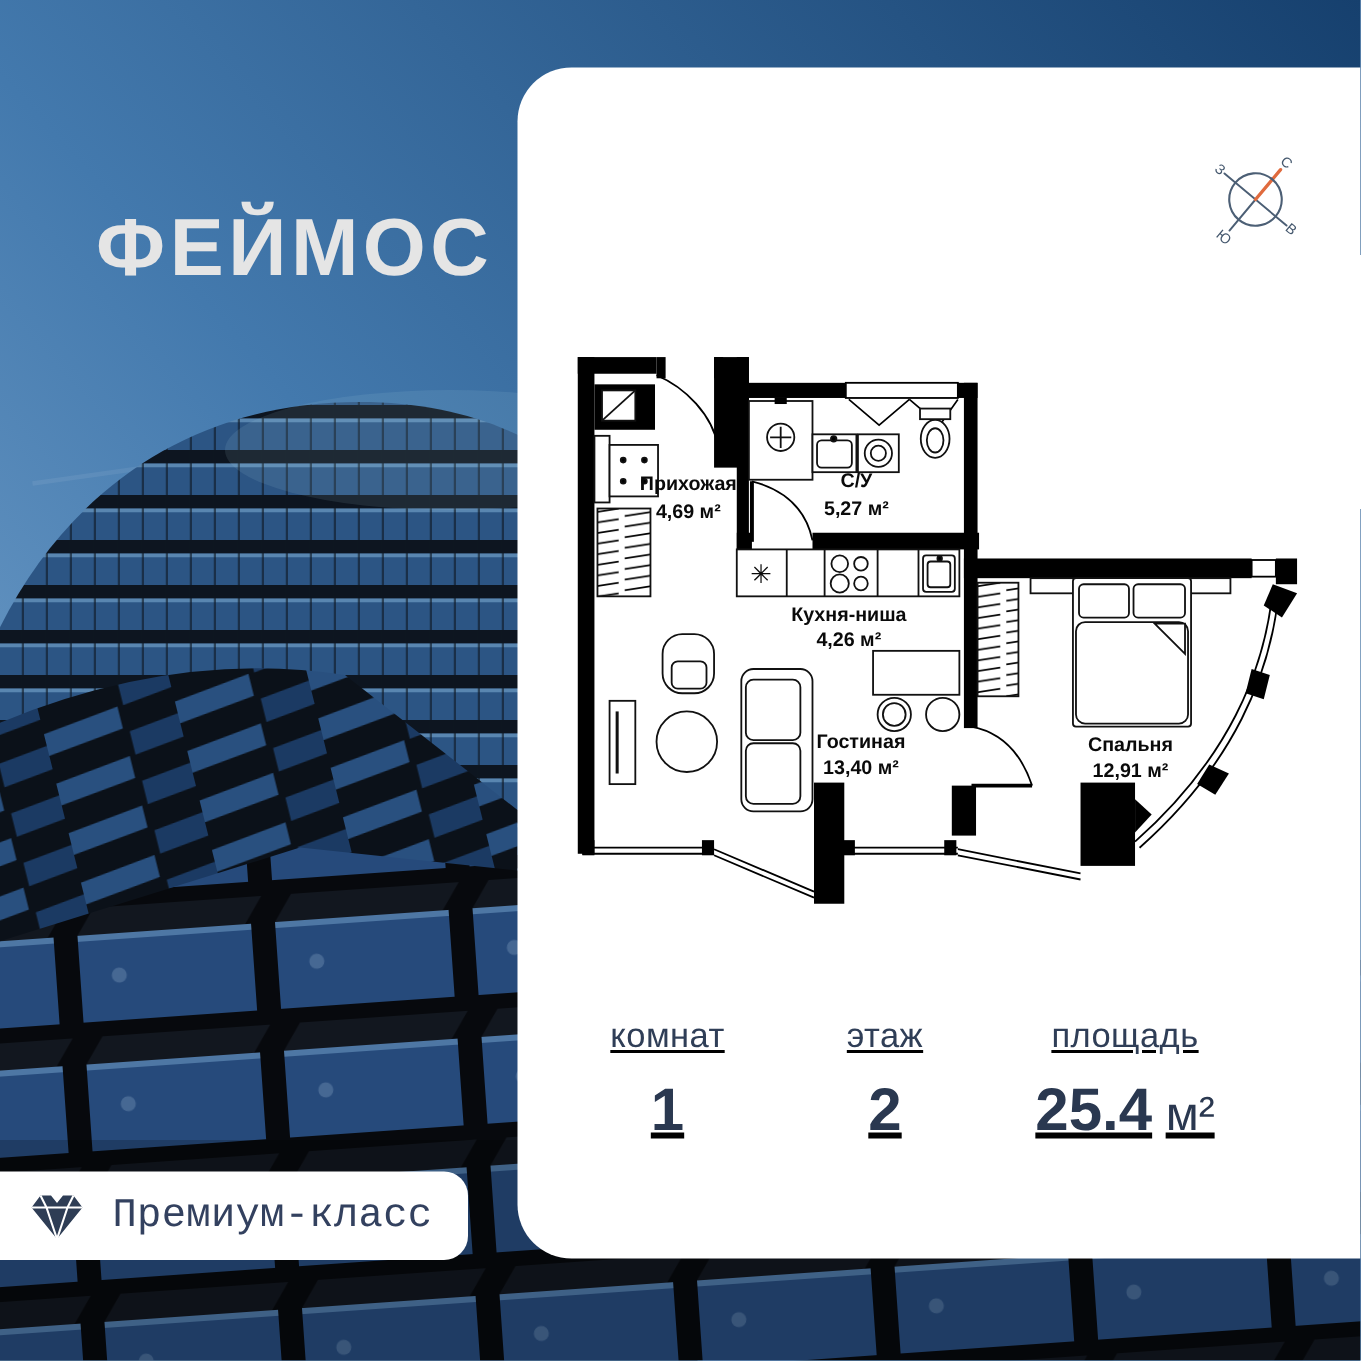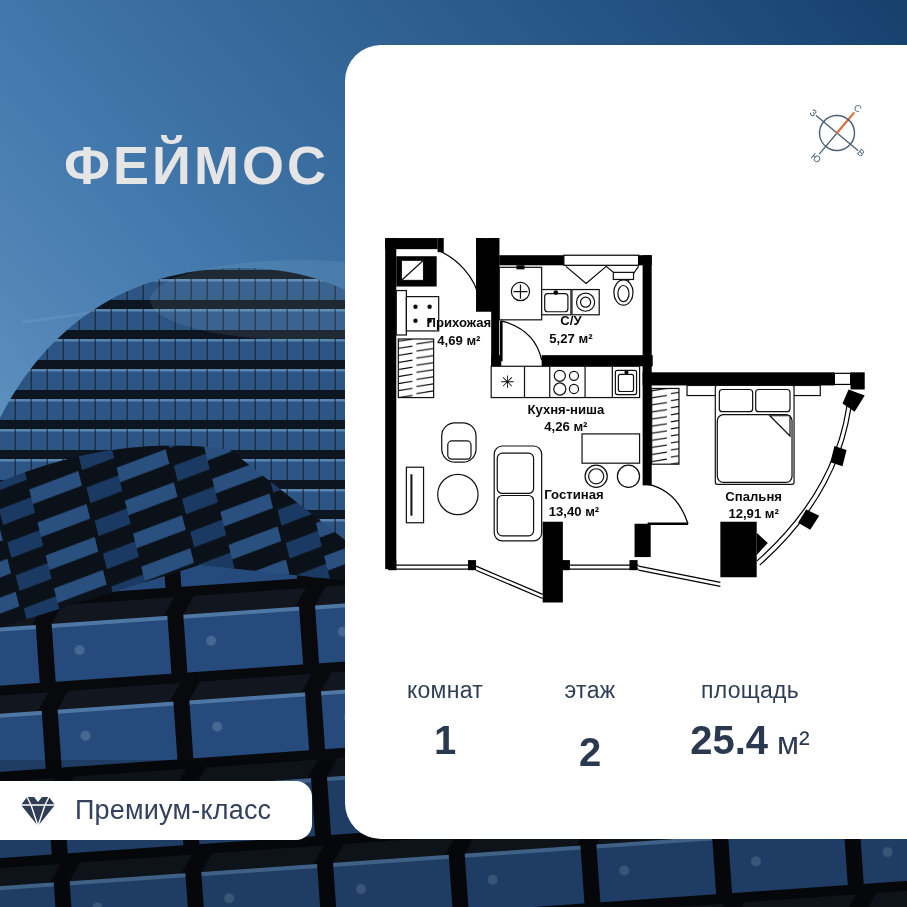--- a/index.html
+++ b/index.html
@@ -5,31 +5,31 @@
   html,body{margin:0;padding:0;width:907px;height:907px;overflow:hidden;
     font-family:"Liberation Sans","DejaVu Sans",sans-serif;background:#3a6fa3;}
   .stage{position:relative;width:907px;height:907px;}
   .photo{position:absolute;inset:0;z-index:0;}
   .logo{position:absolute;left:64px;top:138px;z-index:2;color:#e5e5e5;
     font-size:54px;font-weight:800;letter-spacing:3px;line-height:1;}
   .card{position:absolute;left:345px;top:45px;width:562px;height:794px;z-index:3;
     background:#ffffff;border-radius:36px 0 0 36px;}
   .compass{position:absolute;right:28px;top:46px;width:84px;height:84px;}
   .plan{position:absolute;left:33px;top:187px;width:505px;height:424px;}
-  .stats{position:absolute;left:20px;top:632px;width:480px;display:flex;justify-content:space-between;}
+  .stats{position:absolute;left:20px;top:632px;width:480px;display:flex;justify-content:space-between;text-decoration:underline;}
   .stat{display:flex;flex-direction:column;align-items:center;}
-  .stat:nth-child(1){width:160px;}.stat:nth-child(2){width:130px;gap:12px;}.stat:nth-child(3){width:190px;}
+  .stat:nth-child(1){width:160px;}.stat:nth-child(2){width:130px;}.stat:nth-child(3){width:190px;}
   .stat .lbl{font-size:23px;color:#2f3e57;font-weight:500;letter-spacing:.3px;}
   .stat .val{margin-top:16px;font-size:40px;font-weight:700;color:#2a3850;line-height:1;}
   .stat .unit{font-size:32px;font-weight:400;margin-left:9px;}
   .badge{position:absolute;left:0;top:781px;width:312px;height:59px;z-index:4;
     background:#ffffff;border-radius:0 16px 16px 0;display:flex;align-items:center;
     padding-left:18px;box-sizing:border-box;}
   .badge .gem{width:40px;height:36px;margin-right:17px;flex:0 0 auto;}
-  .badge .txt{font-size:27px;color:#33415f;font-weight:500;letter-spacing:.2px;}
+  .badge .txt{font-size:27px;color:#33415f;font-weight:500;letter-spacing:.2px;font-family:Liberation Mono, monospace;}
   svg text{font-family:"Liberation Sans","DejaVu Sans",sans-serif;}
   .plan text{font-weight:700;fill:#0a0a0a;}
 </style>
 </head>
 <body>
 
 <div class="stage">
 
   <svg class="photo" width="907" height="907" viewBox="0 0 907 907">
     <defs>

